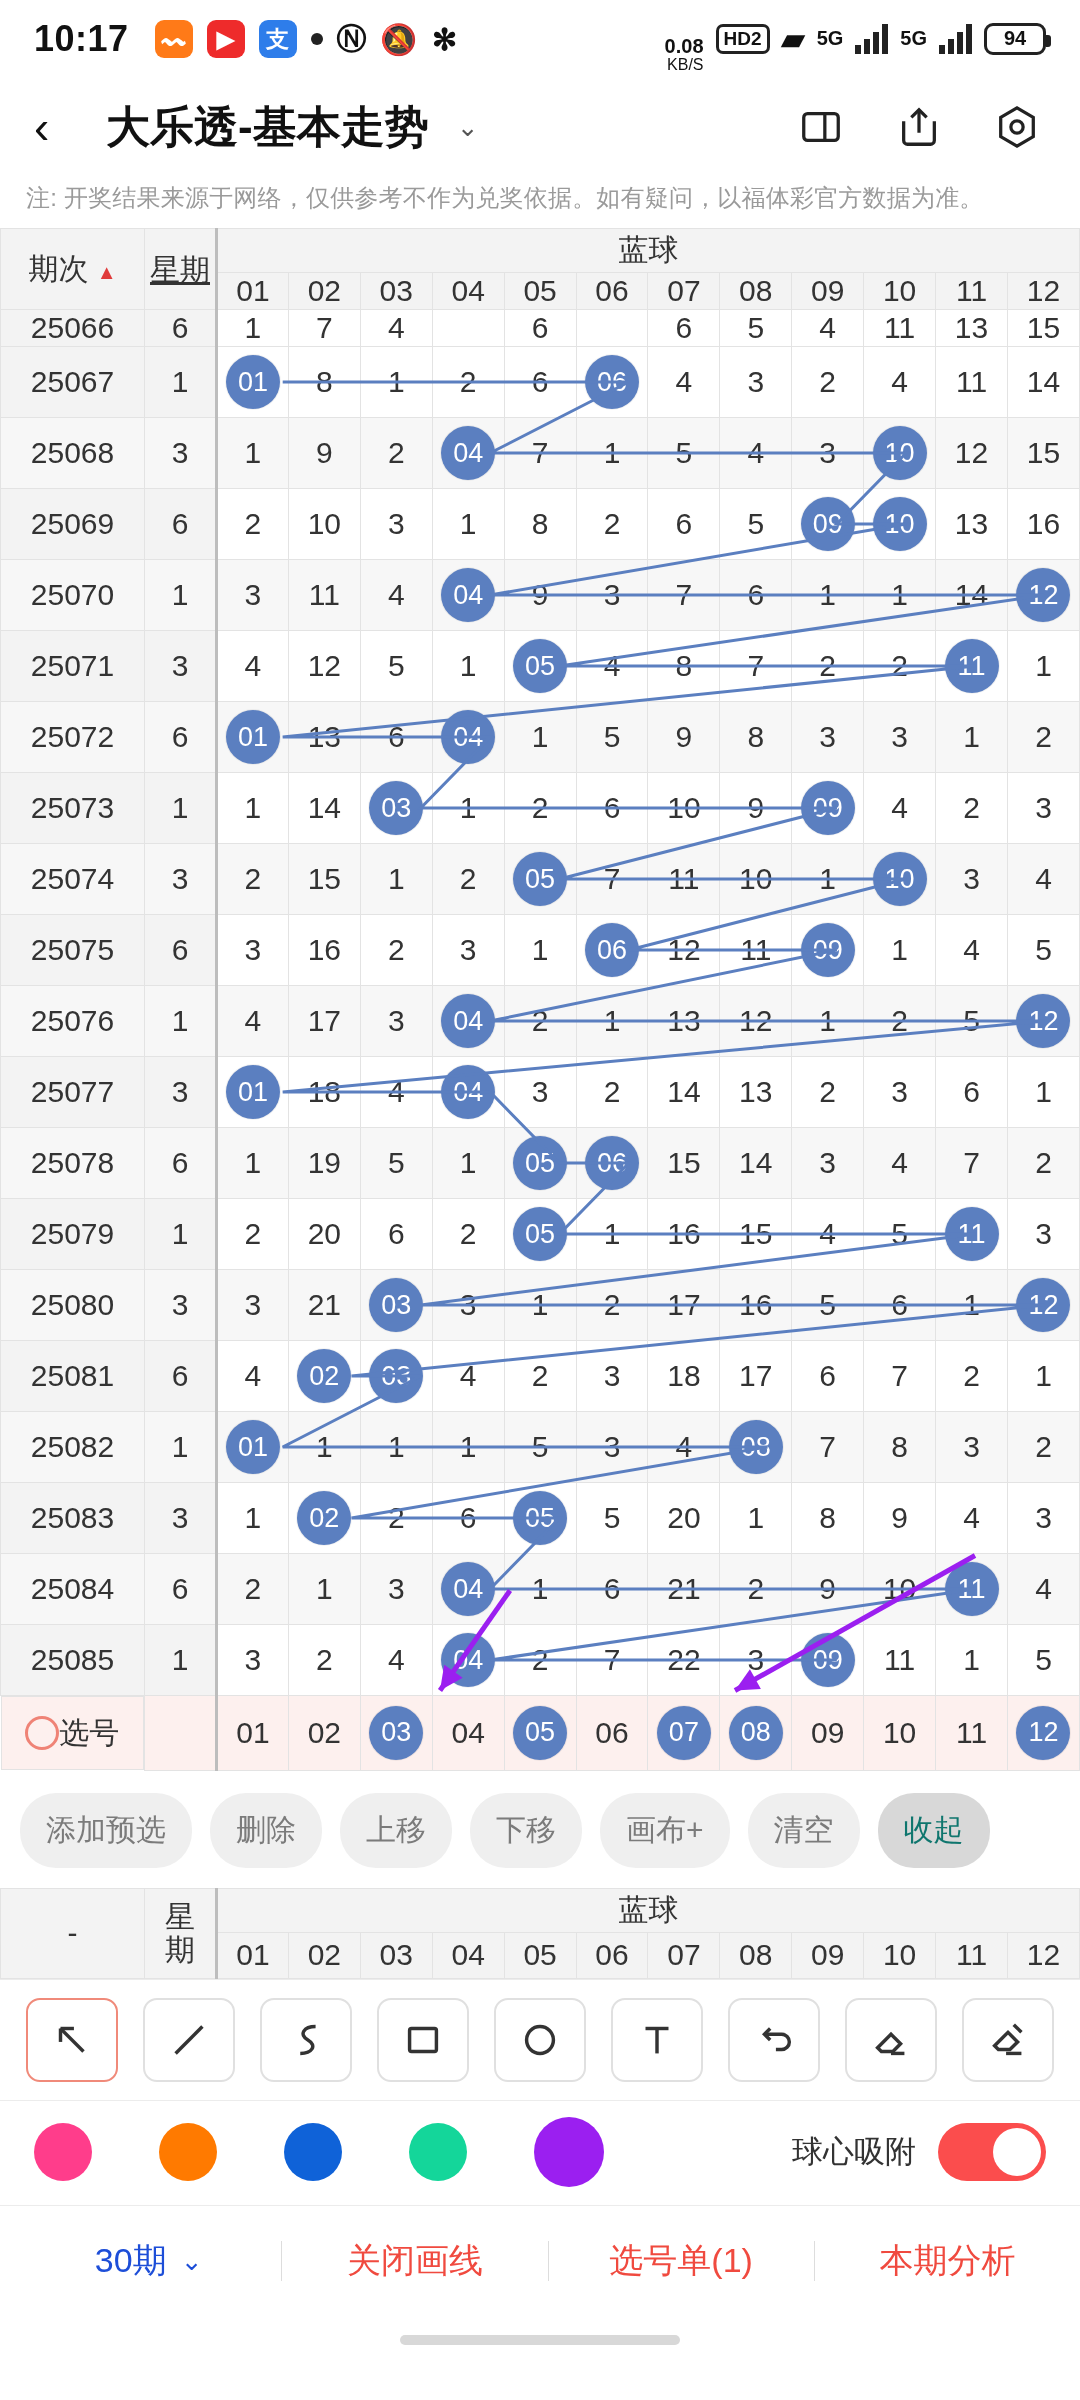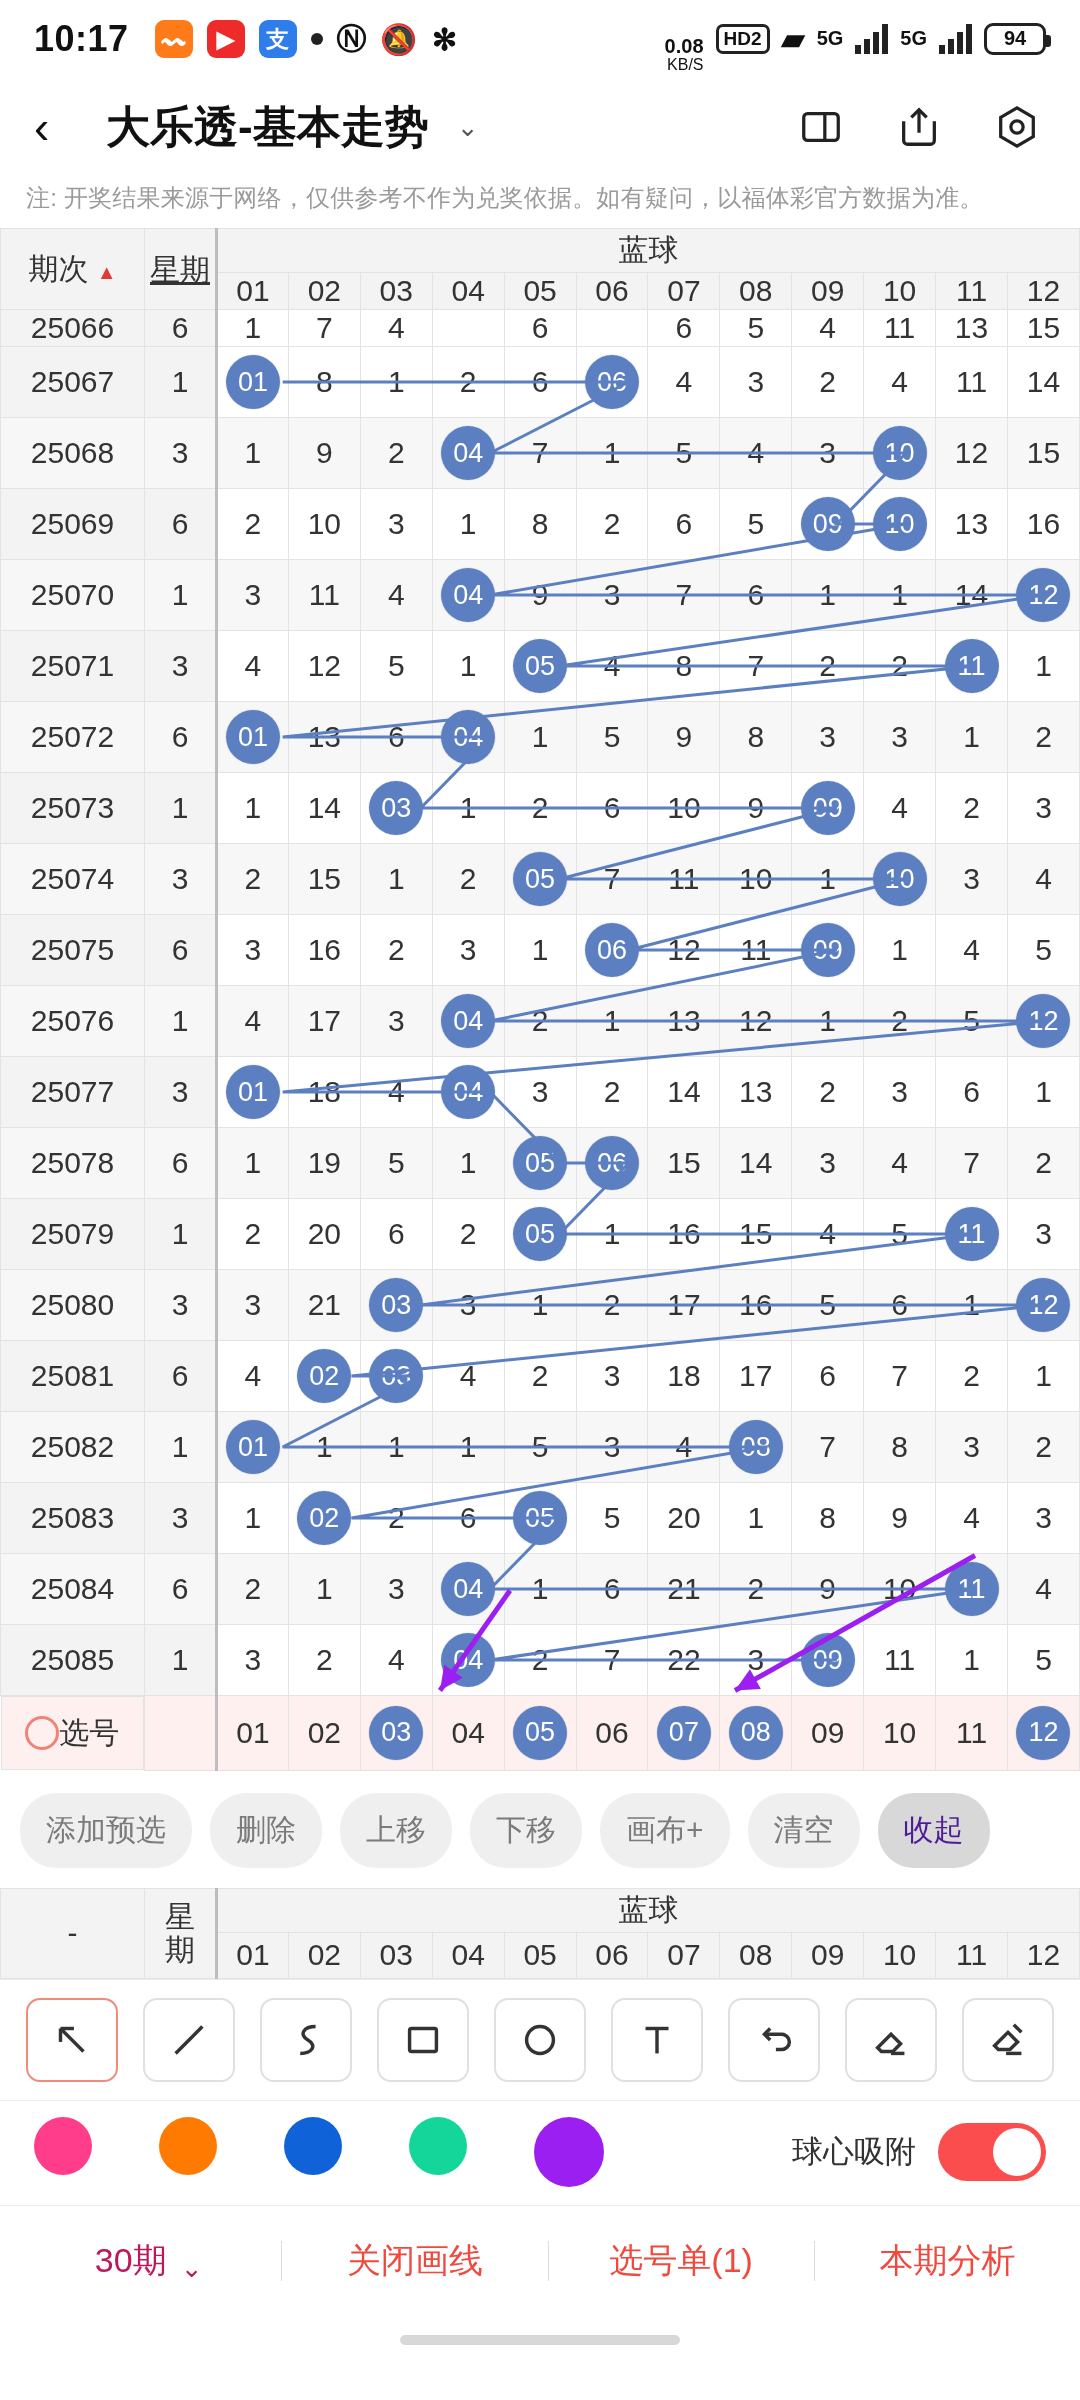--- a/index.html
+++ b/index.html
@@ -80,44 +80,44 @@
 
   
   .pickrow td { background:#fdf0ee; height:74px; color:#e8705e; font-size:30px;}
   .pick-label { display:flex; align-items:center; justify-content:center; color:#e8705e; font-size:32px;}
   .circle-o { width:34px; height:34px; border-radius:50%; border:3px solid #ef8376; display:inline-block;}
 
   
   .btnbar { display:flex; align-items:center; gap:18px; padding: 22px 20px 20px 20px; }
   .pill { background:#efefef; color:#7b7b7b; border-radius:36px; font-size:30px;
           padding: 17px 26px; white-space:nowrap; }
-  .pill.dark { background:#d8d8d8; color:#4c1d95; }
+  .pill.dark { background:#d8d8d8; color:#0f766e; }
 
   
   .mini td { border:1px solid #e3e3e3; text-align:center; font-size:30px; color:#333; background:#f3f3f3;}
   .mini-clip { height:46px; overflow:hidden; }
 
   
   .drawbar { display:flex; align-items:center; justify-content:space-between;
              padding: 18px 26px; border-top:1px solid #ececec; background:#fff;}
   .tool { width:92px; height:84px; border:2px solid #e0e0e0; border-radius:14px;
           display:flex; align-items:center; justify-content:center; }
   .tool.active { border-color:#f08a7a; }
-  .colorbar { display:flex; padding: 16px 34px 18px 34px; border-top:1px solid #ececec;gap:15px;}
+  .colorbar { display:flex; align-items:center; padding: 16px 34px 18px 34px; border-top:1px solid #ececec;gap:15px;}
   .swatch { width:58px; height:58px; border-radius:50%; margin-right:52px; }
   .swatch.big { width:70px; height:70px; }
   .attach { margin-left:auto; display:flex; align-items:center; gap:22px; }
   .attach-label { font-size:31px; color:#333; }
   .toggle { width:108px; height:58px; border-radius:29px; background:#fb4d4d; position:relative;}
   .toggle i { position:absolute; right:5px; top:5px; width:48px; height:48px; border-radius:50%; background:#fff;}
 
   
   .bottombar { display:flex; align-items:center; border-top:1px solid #ececec; height:112px; }
   .bb-item { flex:1; text-align:center; font-size:34px; color:#f04a3f; }
-  .bb-item.first { color:#be185d; display:flex; align-items:flex-end; justify-content:center; gap:14px;margin-left:16px;}
+  .bb-item.first { color:#1d4ed8; display:flex; align-items:center; justify-content:center; gap:14px;margin-left:16px;}
   .bb-div { width:1px; height:40px; background:#ddd; }
   .homebar { display:flex; justify-content:center; padding-top:18px;}
   .homebar i { width:280px; height:10px; border-radius:5px; background:#d8d8d8; display:block;}
 </style>
 </head>
 <body>
 
 <div class="statusbar">
   <div class="sb-time">10:17</div>
   <div class="sb-icons">

